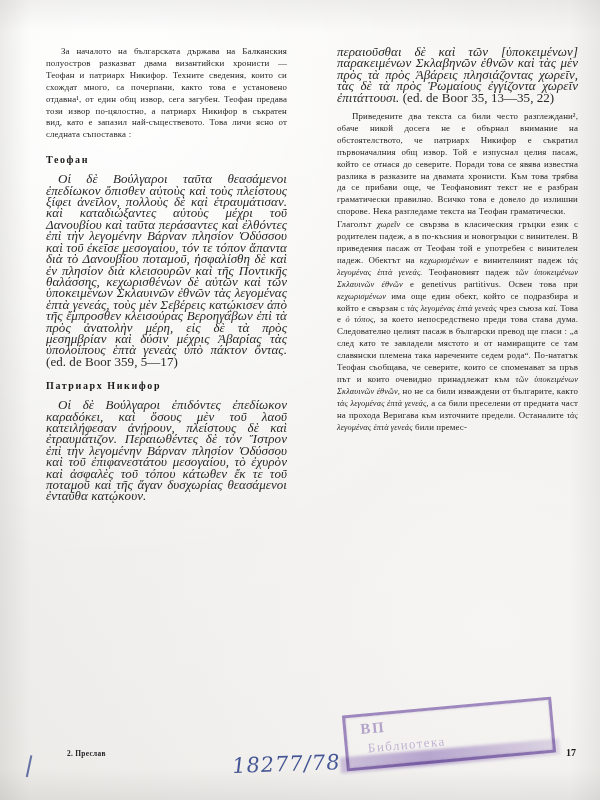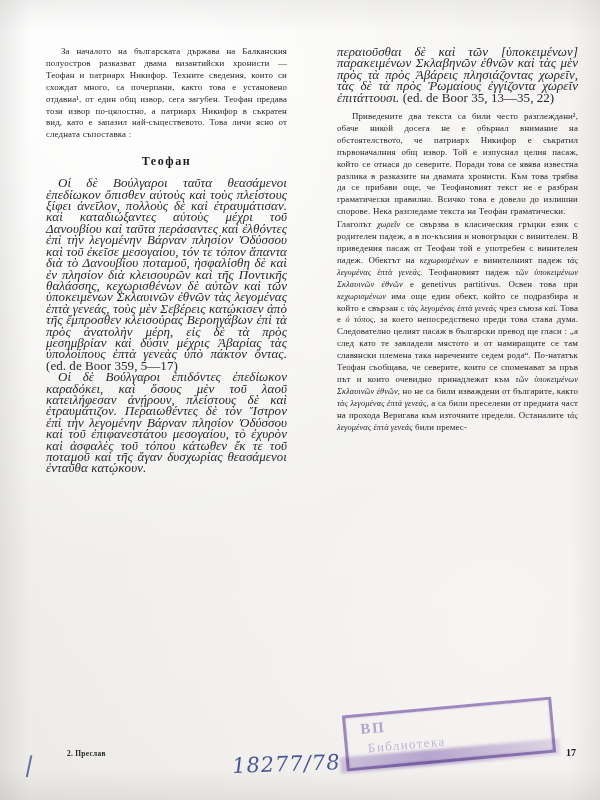--- a/index.html
+++ b/index.html
@@ -78,22 +78,21 @@
     line-height: 11.9px;
     text-align: justify;
     color: #201f21;
     text-indent: 15px;
     margin-bottom: 1px;
     letter-spacing: 0.12px;
     word-spacing: 0.4px;
   }
 
   .section-head {
-    text-align: center;
-    font-size: 12px;
+    font-size: 10px;
     font-weight: bold;
     letter-spacing: 1.6px;
     color: #1c1b1d;
     margin: 13px 0 8px 0;
   }
 
   .greek {
     font-family: "Liberation Serif", serif;
     font-style: italic;
     font-size: 13px;
@@ -230,20 +229,21 @@
     <div class="columns">
 
       <div class="col">
 
         <div class="par">За началото на българската държава на Балканския полуостров разказват двама византийски хронисти — Теофан и патриарх Никифор. Техните сведения, които си схождат много, са почерпани, както това е установено отдавна¹, от един общ извор, сега загубен. Теофан предава този извор по-цялостно, а патриарх Никифор в съкратен вид, като е запазил най-съществевото. Това личи ясно от следната съпоставка :</div>
 
         <div class="section-head">Теофан</div>
 
         <div class="greek"><span>Οἱ δὲ Βούλγαροι ταῦτα θεασάμενοι ἐπεδίωκον ὄπισθεν αὐτοὺς καὶ τοὺς πλείστους ξίφει ἀνεῖλον, πολλοὺς δὲ καὶ ἐτραυμάτισαν. καὶ καταδιώξαντες αὐτοὺς μέχρι τοῦ Δανουβίου καὶ ταῦτα περάσαντες καὶ ἐλθόντες ἐπὶ τὴν λεγομένην Βάρναν πλησίον Ὀδύσσου καὶ τοῦ ἐκεῖσε μεσογαίου, τόν τε τόπον ἅπαντα διὰ τὸ Δανουβίου ποταμοῦ, ἠσφαλίσθη δὲ καὶ ἐν πλησίον διὰ κλεισουρῶν καὶ τῆς Ποντικῆς θαλάσσης, κεχωρισθένων δὲ αὐτῶν καὶ τῶν ὑποκειμένων Σκλαυινῶν ἐθνῶν τὰς λεγομένας ἑπτὰ γενεάς, τοὺς μὲν Σεβέρεις κατῴκισεν ἀπὸ τῆς ἔμπροσθεν κλεισούρας Βεροηγάβων ἐπὶ τὰ πρὸς ἀνατολὴν μέρη, εἰς δὲ τὰ πρὸς μεσημβρίαν καὶ δύσιν μέχρις Ἀβαρίας τὰς ὑπολοίπους ἑπτὰ γενεὰς ὑπὸ πάκτον ὄντας.</span> <span class="cite">(ed. de Boor 359, 5—17)</span></div>
 
+        <div class="section-head">Патриарх Никифор</div>
 
         <div class="greek">Οἱ δὲ Βούλγαροι ἐπιδόντες ἐπεδίωκον καραδόκει, καὶ ὅσους μὲν τοῦ λαοῦ κατειλήφεσαν ἀνῄρουν, πλείστους δὲ καὶ ἐτραυμάτιζον. Περαιωθέντες δὲ τὸν Ἴστρον ἐπὶ τὴν λεγομένην Βάρναν πλησίον Ὀδύσσου καὶ τοῦ ἐπιφανεστάτου μεσογαίου, τὸ ἐχυρὸν καὶ ἀσφαλὲς τοῦ τόπου κάτωθεν ἔκ τε τοῦ ποταμοῦ καὶ τῆς ἄγαν δυσχωρίας θεασάμενοι ἐνταῦθα κατῴκουν.</div>
 
       </div>
 
       <div class="col">
 
         <div class="greek noindent"><span>περαιοῦσθαι δὲ καὶ τῶν [ὑποκειμένων] παρακειμένων Σκλαβηνῶν ἐθνῶν καὶ τὰς μὲν πρὸς τὰ πρὸς Ἀβάρεις πλησιάζοντας χωρεῖν, τὰς δὲ τὰ πρὸς Ῥωμαίους ἐγγίζοντα χωρεῖν ἐπιτάττουσι.</span> <span class="cite">(ed. de Boor 35, 13—35, 22)</span></div>
 
         <div class="par" style="margin-top:8px;">Приведените два текста са били често разглеждани², обаче никой досега не е обърнал внимание на обстоятелството, че патриарх Никифор е съкратил първоначалния общ извор. Той е изпуснал целия пасаж, който се отнася до северите. Поради това се явява известна разлика в разказите на двамата хронисти. Към това трябва да се прибави още, че Теофановият текст не е разбран граматически правилно. Всичко това е довело до излишни спорове. Нека разгледаме текста на Теофан граматически.</div>

